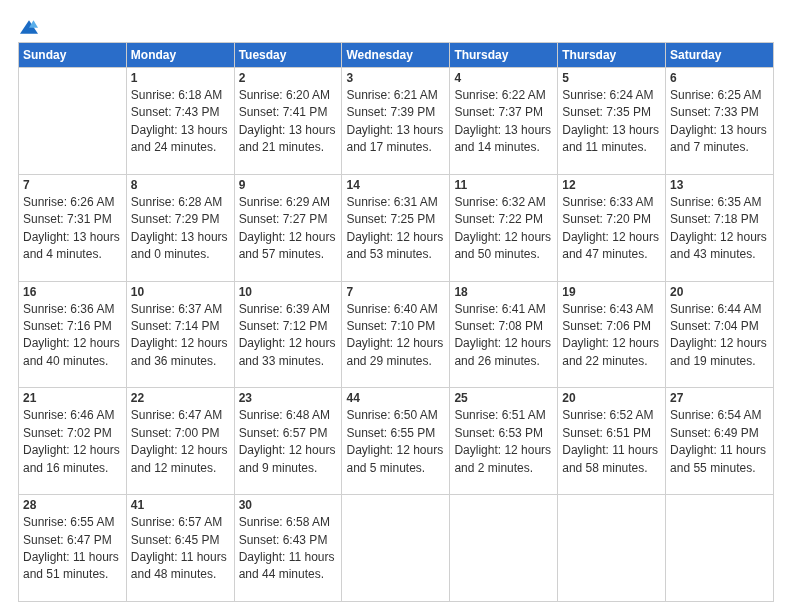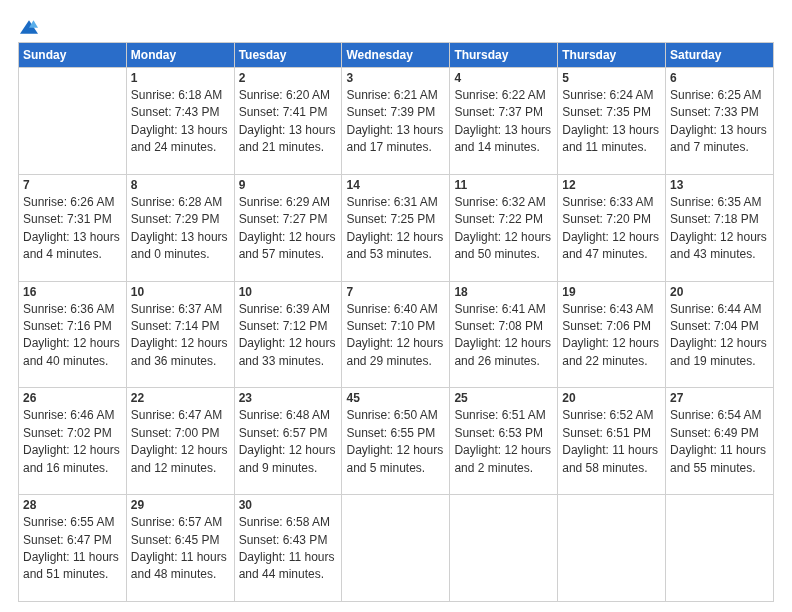--- a/index.html
+++ b/index.html
@@ -220,33 +220,33 @@
             <span class="day-number">19</span>
             <div class="day-info">Sunrise: 6:43 AM<br>Sunset: 7:06 PM<br>Daylight: 12 hours and 22 minutes.</div>
           </td>
           <td>
             <span class="day-number">20</span>
             <div class="day-info">Sunrise: 6:44 AM<br>Sunset: 7:04 PM<br>Daylight: 12 hours and 19 minutes.</div>
           </td>
         </tr>
         <tr>
           <td>
-            <span class="day-number">26</span>
+            <span class="day-number">21</span>
             <div class="day-info">Sunrise: 6:46 AM<br>Sunset: 7:02 PM<br>Daylight: 12 hours and 16 minutes.</div>
           </td>
           <td>
             <span class="day-number">22</span>
             <div class="day-info">Sunrise: 6:47 AM<br>Sunset: 7:00 PM<br>Daylight: 12 hours and 12 minutes.</div>
           </td>
           <td>
             <span class="day-number">23</span>
             <div class="day-info">Sunrise: 6:48 AM<br>Sunset: 6:57 PM<br>Daylight: 12 hours and 9 minutes.</div>
           </td>
           <td>
-            <span class="day-number">45</span>
+            <span class="day-number">44</span>
             <div class="day-info">Sunrise: 6:50 AM<br>Sunset: 6:55 PM<br>Daylight: 12 hours and 5 minutes.</div>
           </td>
           <td>
             <span class="day-number">25</span>
             <div class="day-info">Sunrise: 6:51 AM<br>Sunset: 6:53 PM<br>Daylight: 12 hours and 2 minutes.</div>
           </td>
           <td>
             <span class="day-number">20</span>
             <div class="day-info">Sunrise: 6:52 AM<br>Sunset: 6:51 PM<br>Daylight: 11 hours and 58 minutes.</div>
           </td>
@@ -254,21 +254,21 @@
             <span class="day-number">27</span>
             <div class="day-info">Sunrise: 6:54 AM<br>Sunset: 6:49 PM<br>Daylight: 11 hours and 55 minutes.</div>
           </td>
         </tr>
         <tr class="last-row">
           <td>
             <span class="day-number">28</span>
             <div class="day-info">Sunrise: 6:55 AM<br>Sunset: 6:47 PM<br>Daylight: 11 hours and 51 minutes.</div>
           </td>
           <td>
-            <span class="day-number">29</span>
+            <span class="day-number">41</span>
             <div class="day-info">Sunrise: 6:57 AM<br>Sunset: 6:45 PM<br>Daylight: 11 hours and 48 minutes.</div>
           </td>
           <td>
             <span class="day-number">30</span>
             <div class="day-info">Sunrise: 6:58 AM<br>Sunset: 6:43 PM<br>Daylight: 11 hours and 44 minutes.</div>
           </td>
           <td class="empty-cell"></td>
           <td class="empty-cell"></td>
           <td class="empty-cell"></td>
           <td class="empty-cell"></td>

